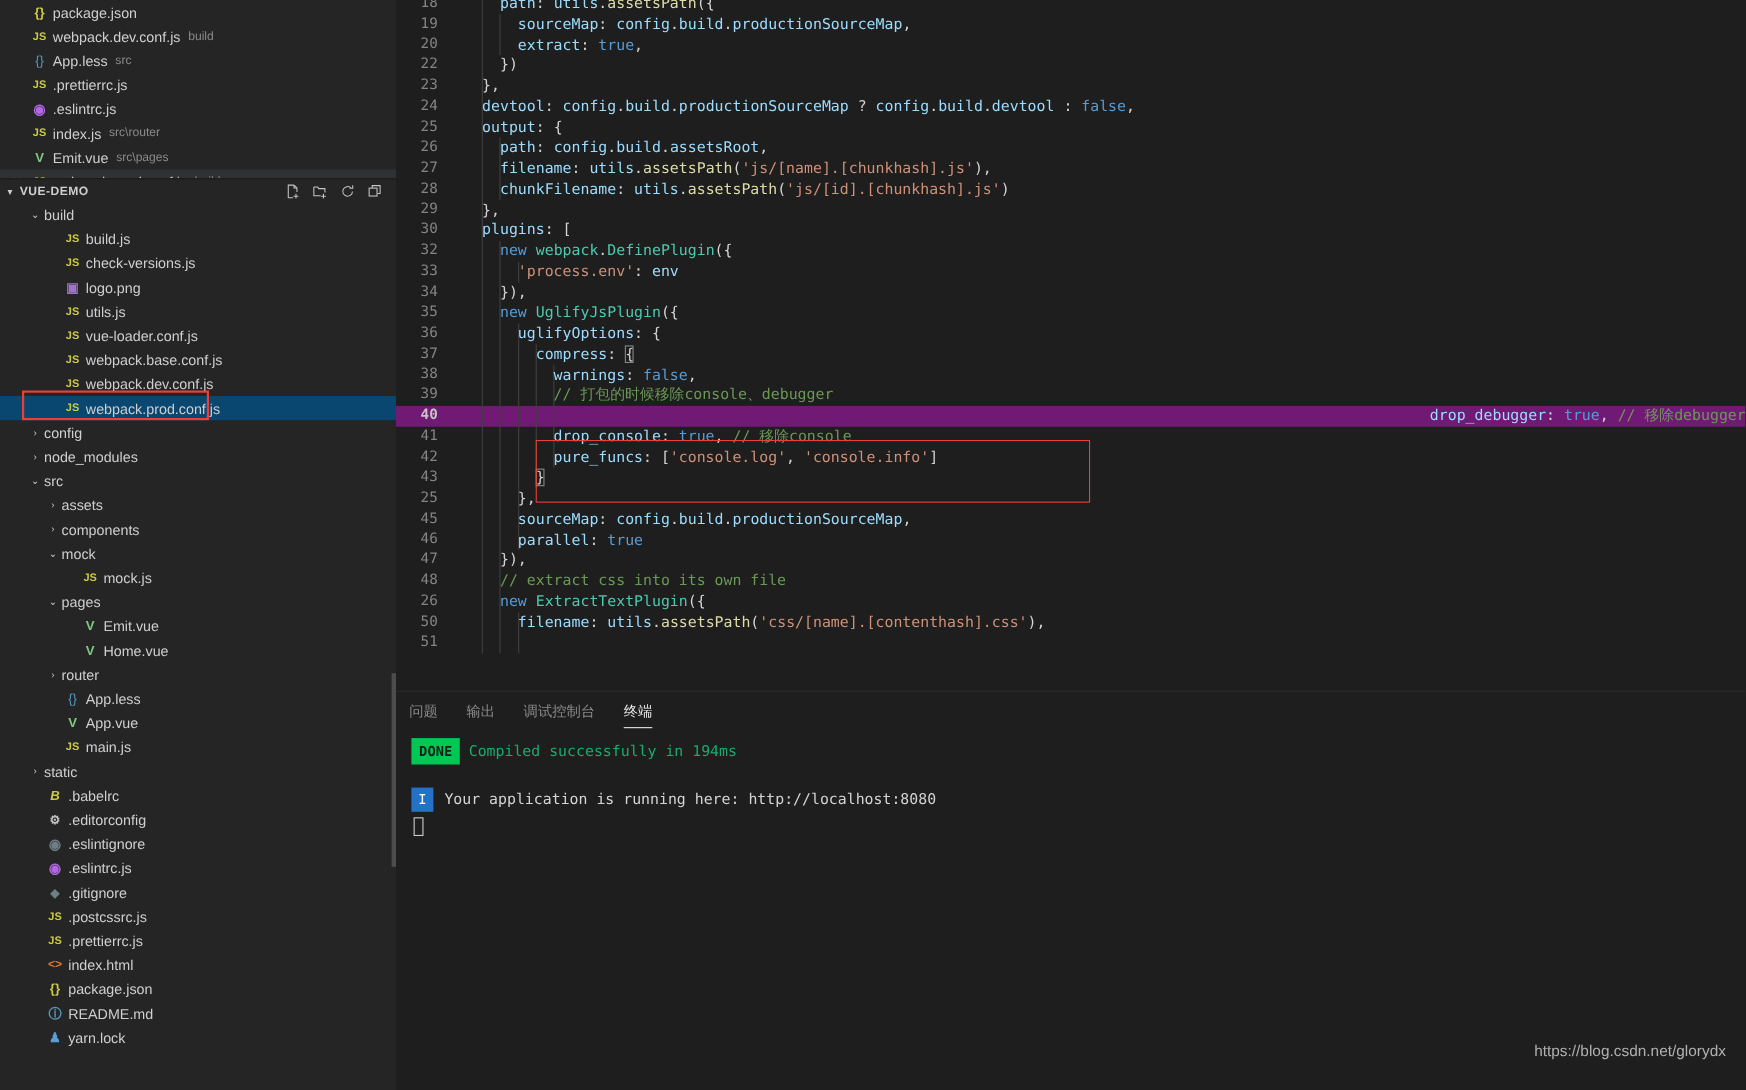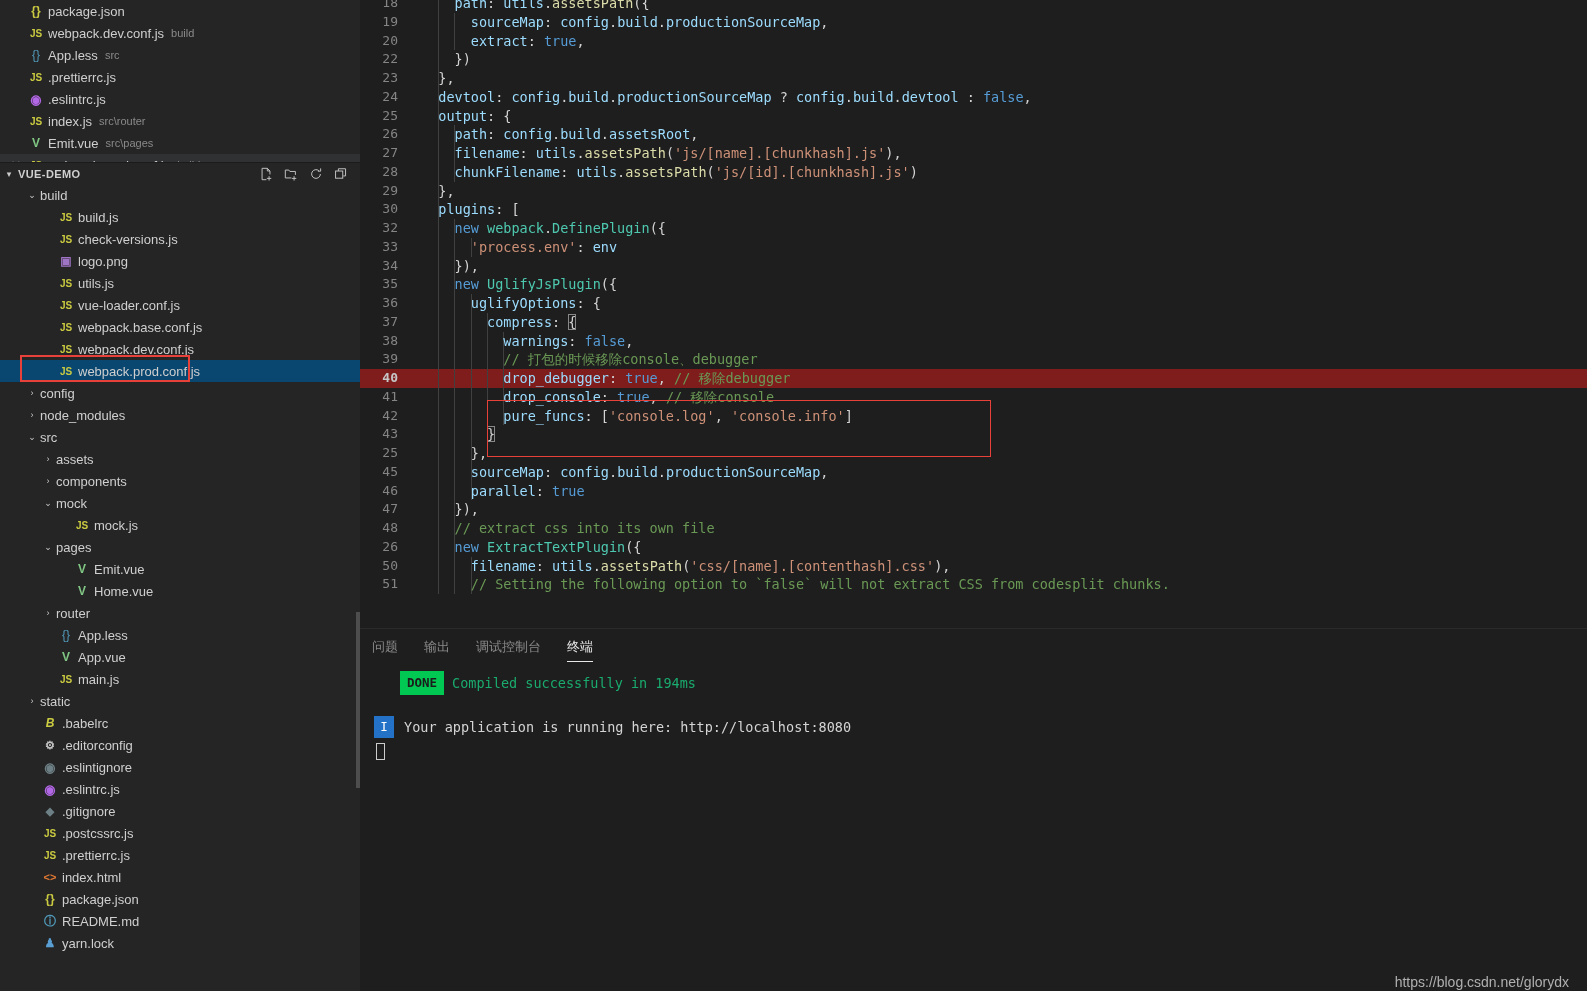--- a/index.html
+++ b/index.html
@@ -77,21 +77,21 @@
   
   #editor{
     position:absolute; left:360px; top:0; width:1227px; height:628px;
     background:#1e1e1e; overflow:hidden;
   }
   .code-line{
     position:relative; height:18.75px; display:flex; align-items:center;
     font-family:"DejaVu Sans Mono", monospace; font-size:13.5px; line-height:18.75px;
     white-space:pre;
   }
-  .code-line.active{ background:#7f1d1d; }
+  .code-line.active{ background:#701a75;justify-content:space-between; }
   .ln{
     width:62px; min-width:62px; text-align:right; padding-right:24px;
     color:#858585; font-size:13px; font-family:"DejaVu Sans Mono", monospace;
   }
   .code-line.active .ln{ color:#c6c6c6; font-weight:bold; }
   .src{ position:relative; }
   
   .guides{ position:absolute; left:62px; top:0; width:1165px; height:100%; pointer-events:none; }
   .g{ position:absolute; top:0; width:1px; height:18.75px; background:#404040; }
 
@@ -126,34 +126,34 @@
   .ptab.active::after{
     content:""; position:absolute; left:0; right:0; bottom:0; height:1px; background:#e7e7e7;
   }
   .term{
     padding:10px 0 0 14px;
     font-family:"DejaVu Sans Mono", monospace; font-size:13.5px; line-height:22px;
   }
   .term-row{ display:flex; align-items:center; height:22px; }
   .badge-done{
     background:#00c853; color:#1b1b1b; font-weight:bold; font-size:12.5px;
-    padding:1px 7px; margin-right:8px; font-family:"DejaVu Sans Mono", monospace;margin-left:26px;
+    padding:1px 7px; margin-right:8px; font-family:"DejaVu Sans Mono", monospace;
   }
   .term-green{ color:#1aab6e; }
   .badge-i{
     background:#2472c8; color:#ffffff; font-size:12.5px; width:20px; text-align:center;
     margin-right:10px; font-family:"DejaVu Sans Mono", monospace;
   }
   .term-white{ color:#d4d4d4; }
   .term-cursor{
     width:9px; height:17px; border:1px solid #cccccc; margin-top:4px; margin-left:2px;
   }
 
   .watermark{
-    position:absolute; right:18px; bottom:1px; font-size:14px; color:#b0b0b0;
+    position:absolute; right:18px; bottom:28px; font-size:14px; color:#b0b0b0;
     font-family:"Liberation Sans", sans-serif;
   }
 </style>
 </head>
 <body>
 
 <div id="sidebar">
 
   <div class="open-editors">
       <div class="oe-row">
@@ -434,21 +434,21 @@
       <div class="code-line"><span class="ln">41</span><span class="guides"><span class="g" style="left: 16px;"></span><span class="g" style="left: 32.25px;"></span><span class="g" style="left: 48.5px;"></span><span class="g" style="left: 64.75px;"></span><span class="g" style="left: 81px;"></span></span><span class="src"><span class="t-pun">          </span><span class="t-key">drop_console</span><span class="t-pun">: </span><span class="t-kw">true</span><span class="t-pun">, </span><span class="t-cmt">// 移除console</span></span></div>
       <div class="code-line"><span class="ln">42</span><span class="guides"><span class="g" style="left: 16px;"></span><span class="g" style="left: 32.25px;"></span><span class="g" style="left: 48.5px;"></span><span class="g" style="left: 64.75px;"></span><span class="g" style="left: 81px;"></span></span><span class="src"><span class="t-pun">          </span><span class="t-key">pure_funcs</span><span class="t-pun">: [</span><span class="t-str">'console.log'</span><span class="t-pun">, </span><span class="t-str">'console.info'</span><span class="t-pun">]</span></span></div>
       <div class="code-line"><span class="ln">43</span><span class="guides"><span class="g" style="left: 16px;"></span><span class="g" style="left: 32.25px;"></span><span class="g" style="left: 48.5px;"></span><span class="g" style="left: 64.75px;"></span></span><span class="src"><span class="t-pun">        </span><span class="t-pun bracket-hl">}</span></span></div>
       <div class="code-line"><span class="ln">25</span><span class="guides"><span class="g" style="left: 16px;"></span><span class="g" style="left: 32.25px;"></span><span class="g" style="left: 48.5px;"></span></span><span class="src"><span class="t-pun">      },</span></span></div>
       <div class="code-line"><span class="ln">45</span><span class="guides"><span class="g" style="left: 16px;"></span><span class="g" style="left: 32.25px;"></span><span class="g" style="left: 48.5px;"></span></span><span class="src"><span class="t-pun">      </span><span class="t-key">sourceMap</span><span class="t-pun">: </span><span class="t-var">config</span><span class="t-pun">.</span><span class="t-var">build</span><span class="t-pun">.</span><span class="t-var">productionSourceMap</span><span class="t-pun">,</span></span></div>
       <div class="code-line"><span class="ln">46</span><span class="guides"><span class="g" style="left: 16px;"></span><span class="g" style="left: 32.25px;"></span><span class="g" style="left: 48.5px;"></span></span><span class="src"><span class="t-pun">      </span><span class="t-key">parallel</span><span class="t-pun">: </span><span class="t-kw">true</span></span></div>
       <div class="code-line"><span class="ln">47</span><span class="guides"><span class="g" style="left: 16px;"></span><span class="g" style="left: 32.25px;"></span></span><span class="src"><span class="t-pun">    }),</span></span></div>
       <div class="code-line"><span class="ln">48</span><span class="guides"><span class="g" style="left: 16px;"></span><span class="g" style="left: 32.25px;"></span></span><span class="src"><span class="t-pun">    </span><span class="t-cmt">// extract css into its own file</span></span></div>
       <div class="code-line"><span class="ln">26</span><span class="guides"><span class="g" style="left: 16px;"></span><span class="g" style="left: 32.25px;"></span></span><span class="src"><span class="t-pun">    </span><span class="t-kw">new</span><span class="t-pun"> </span><span class="t-cls">ExtractTextPlugin</span><span class="t-pun">({</span></span></div>
       <div class="code-line"><span class="ln">50</span><span class="guides"><span class="g" style="left: 16px;"></span><span class="g" style="left: 32.25px;"></span><span class="g" style="left: 48.5px;"></span></span><span class="src"><span class="t-pun">      </span><span class="t-key">filename</span><span class="t-pun">: </span><span class="t-var">utils</span><span class="t-pun">.</span><span class="t-fn">assetsPath</span><span class="t-pun">(</span><span class="t-str">'css/[name].[contenthash].css'</span><span class="t-pun">),</span></span></div>
-      <div class="code-line"><span class="ln">51</span><span class="guides"><span class="g" style="left: 16px;"></span><span class="g" style="left: 32.25px;"></span><span class="g" style="left: 48.5px;"></span></span><span class="src"><span class="t-pun">      </span><span class="t-cmt">// Setting the following option to `false` will not extract CSS from codesplit chunks.</span></span></div>
+      <div class="code-line"><span class="ln">51</span><span class="guides"><span class="g" style="left: 16px;"></span><span class="g" style="left: 32.25px;"></span><span class="g" style="left: 48.5px;"></span></span></div>
     </div>
   <div class="anno-box"></div>
 </div>
 
 <div id="panel">
   <div class="panel-tabs">
       <div class="ptab">问题</div>
       <div class="ptab">输出</div>
       <div class="ptab">调试控制台</div>
       <div class="ptab active">终端</div>

